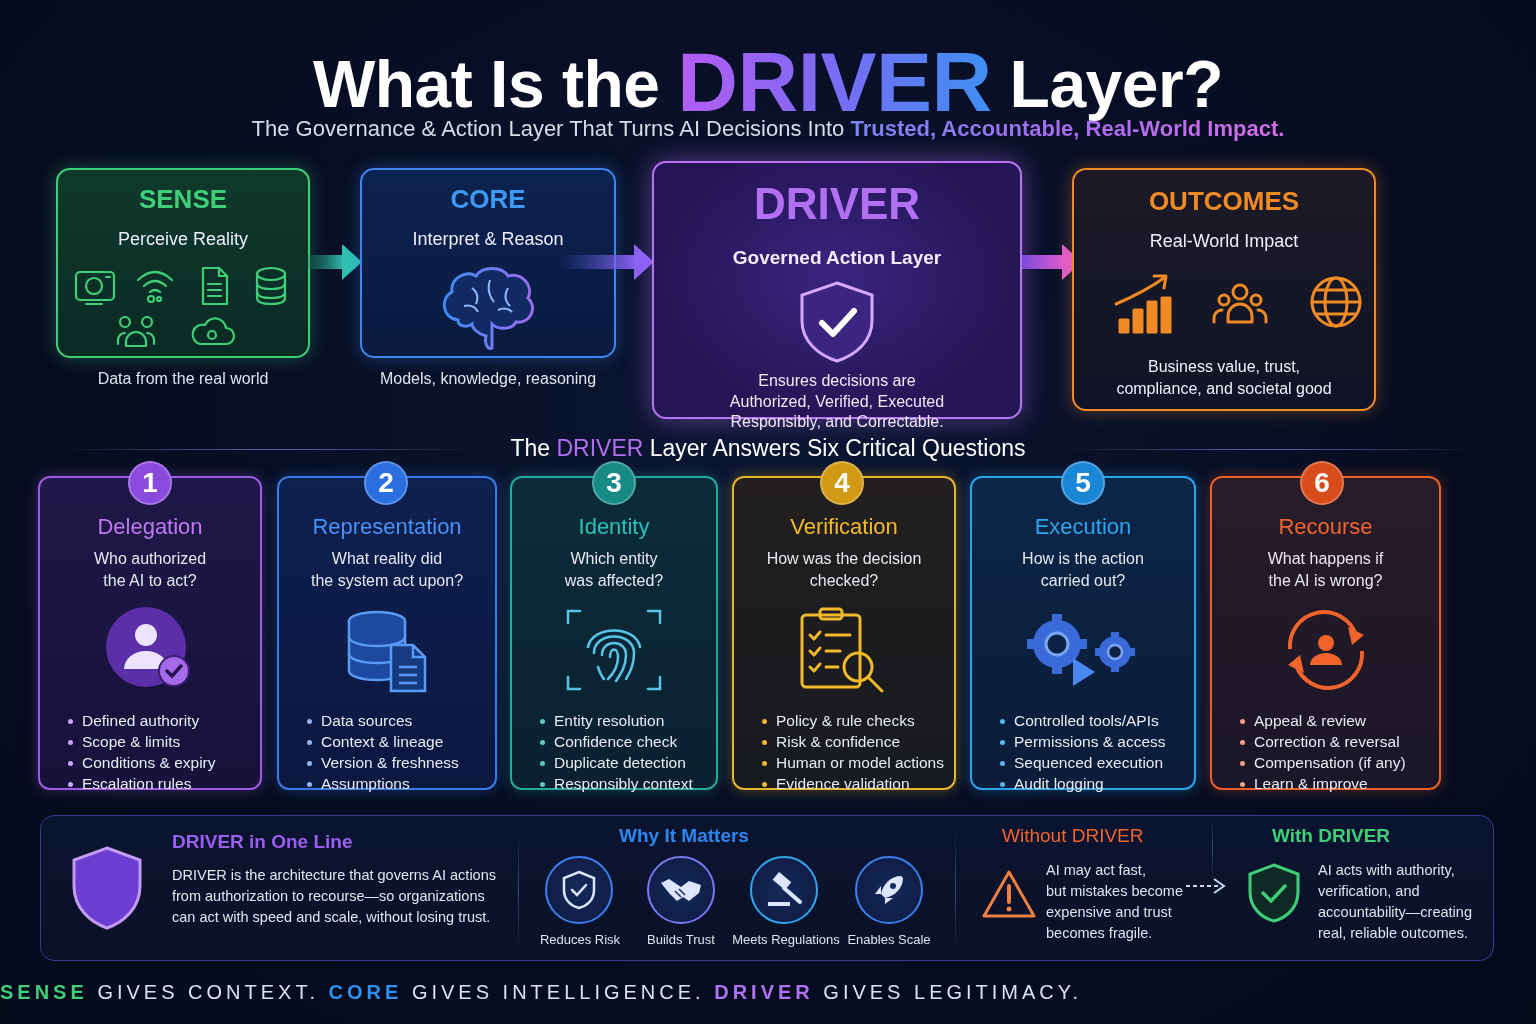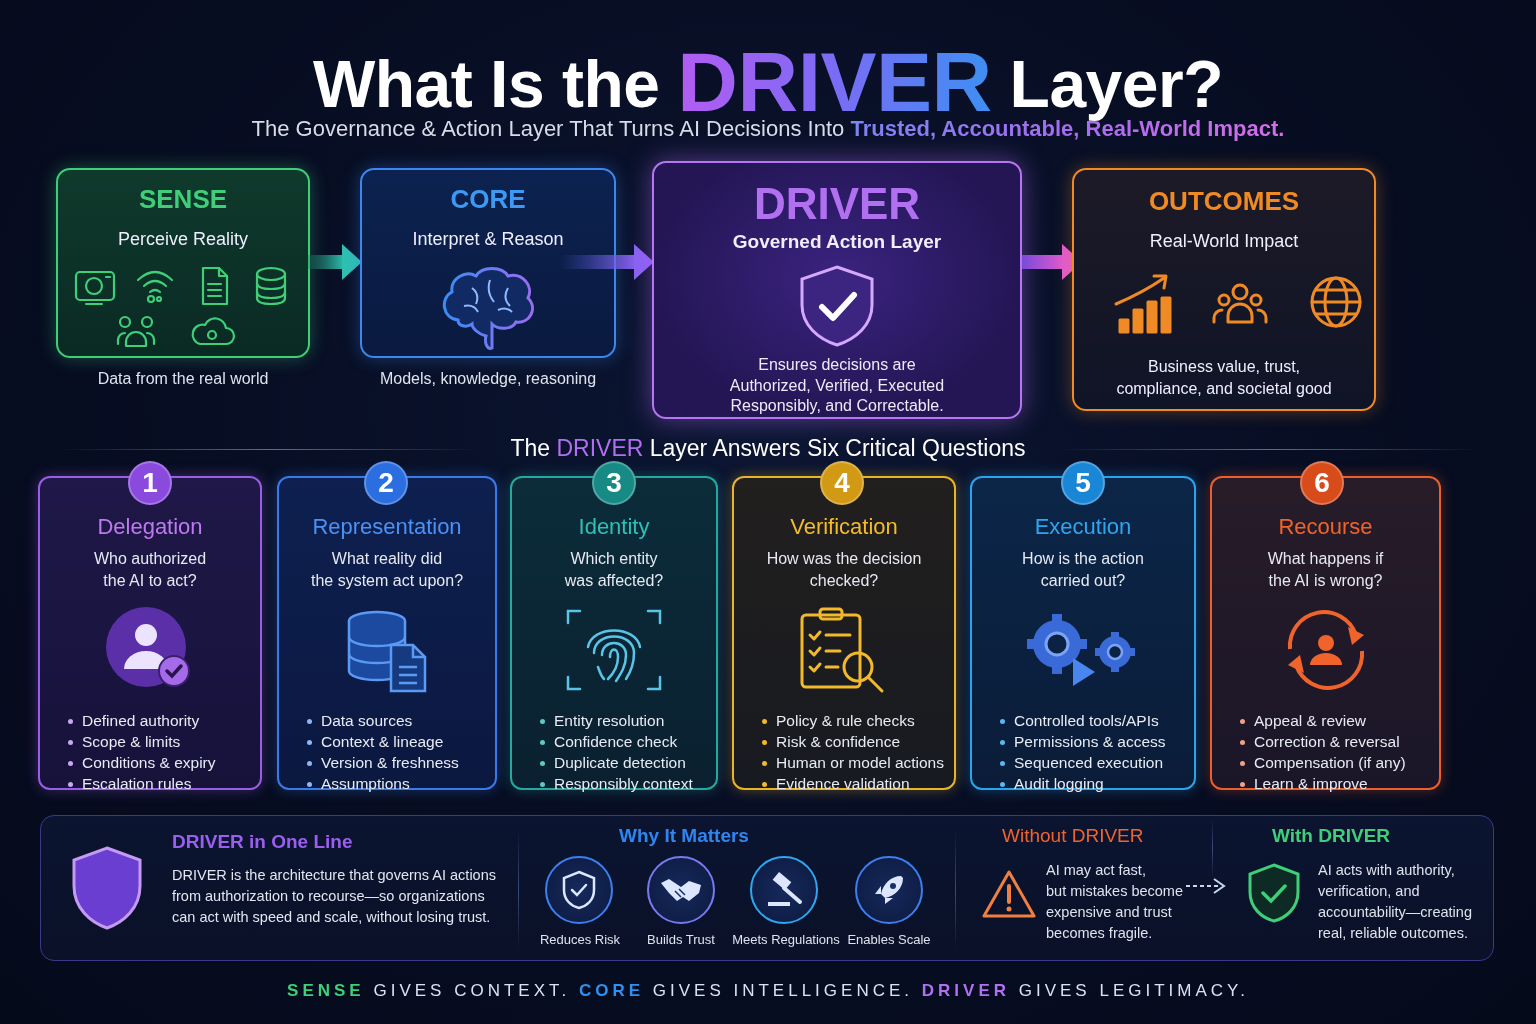--- a/index.html
+++ b/index.html
@@ -23,21 +23,21 @@
 .card{top:476px;height:314px;border-radius:12px;border:2px solid;text-align:center}
 .num{width:44px;height:44px;border-radius:50%;top:461px;font-weight:700;font-size:28px;color:#fff;display:flex;align-items:center;justify-content:center;border:2px solid rgba(255,255,255,.25)}
 .card h3{font-size:22px;font-weight:400;margin-top:36px}
 .card .q{font-size:16px;color:#e6e9f2;margin-top:8px;line-height:22px}
 .card .ic{height:108px;display:flex;align-items:center;justify-content:center;margin-top:4px}
 .card ul{list-style:none;text-align:left;padding-left:28px;margin-top:6px}
 .card li{font-size:15.5px;line-height:21px;color:#e8ebf3;position:relative;padding-left:14px}
 .card li:before{content:"";position:absolute;left:0;top:9px;width:5px;height:5px;border-radius:50%;background:var(--dot)}
 .bottom{left:40px;top:815px;width:1454px;height:146px;border:1.5px solid #3b3a8a;border-radius:14px;background:linear-gradient(180deg,#0b1430,#0a1128)}
 .sep{width:1px;background:linear-gradient(180deg,transparent,#3c4a7c,transparent)}
-.footer{left:0;top:981px;width:1536px;text-align:center;font-size:17px;letter-spacing:4px;color:#d9e2f2;font-weight:400}
+.footer{left:0;top:981px;width:1536px;font-size:20px;letter-spacing:4px;color:#d9e2f2;font-weight:400}
 .circ{width:68px;height:68px;border-radius:50%;border:2px solid #3d7ff0;background:radial-gradient(circle,#16295c,#0c1a3e);display:flex;align-items:center;justify-content:center}
 .wlabel{font-size:13px;color:#dfe3ee;text-align:center;white-space:nowrap}
 </style>
 </head>
 <body>
 
 <div class="abs title">
   <span>What Is the</span>
   <span class="hl">DRIVER</span>
   <span>Layer?</span>
@@ -125,21 +125,21 @@
         <stop offset="0" stop-color="#4a5ad0" stop-opacity="0"></stop>
         <stop offset="1" stop-color="#8a62f2"></stop>
       </linearGradient>
     </defs>
   <rect x="0" y="11" width="76" height="14" fill="url(#a2)"></rect>
     <polygon points="74,0 94,18 74,36" fill="#8a62f2"></polygon>
 </svg>
 
 <div class="abs box driverbox">
   <div style="font-weight:700;font-size:44px;color:#b070f0;margin-top:16px">DRIVER</div>
-  <div style="font-size:19px;font-weight:700;color:#f1eefa;margin-top:2px">Governed Action Layer</div>
+  <div style="font-size:19px;font-weight:700;color:#f1eefa;margin-top:18px">Governed Action Layer</div>
   <svg width="90" height="86" viewBox="0 0 90 86" style="margin-top:10px">
     <path d="M45 4 L80 16 V42 C80 62 64 76 45 82 C26 76 10 62 10 42 V16 Z" fill="#3b2580" stroke="#d6a8ff" stroke-width="3"></path>
     <path d="M30 44 L41 55 L62 32" stroke="#fff" stroke-width="6" fill="none" stroke-linecap="round" stroke-linejoin="round"></path>
   </svg>
   <div style="font-size:16px;line-height:20.5px;color:#eeeaf8;margin-top:2px">
     <div>Ensures decisions are</div>
     <div>Authorized, Verified, Executed</div>
     <div>Responsibly, and Correctable.</div>
   </div>
 </div>

